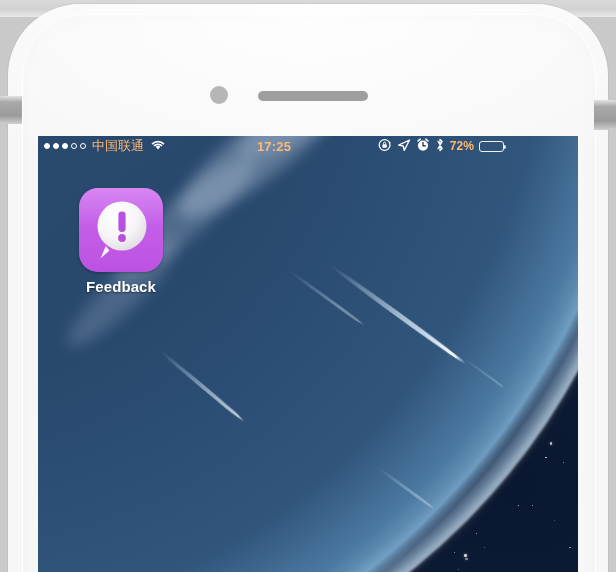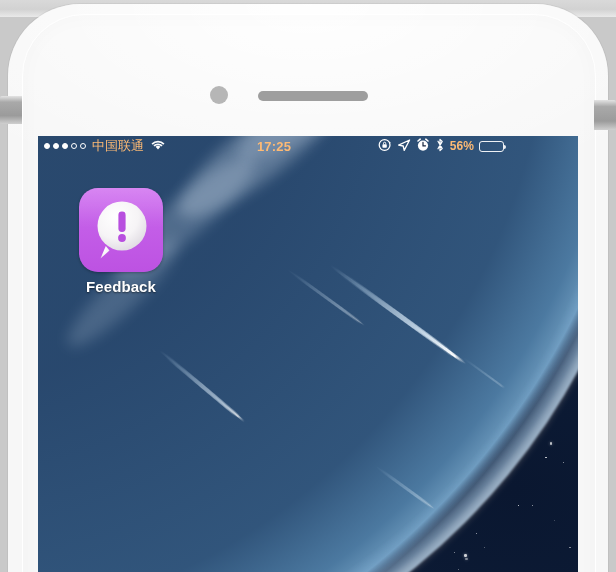--- a/index.html
+++ b/index.html
@@ -456,21 +456,21 @@
               <circle cx="7" cy="7.6" r="5.1" fill="#ffffff"></circle>
               <path d="M7 4.4 v3.4 h2.5" fill="none" stroke="#16243d" stroke-width="1.2" stroke-linecap="round"></path>
               <path d="M2.0 3.0 l2.2 -1.8 M12.0 3.0 l-2.2 -1.8" stroke="#ffffff" stroke-width="1.6" stroke-linecap="round"></path>
             </svg>
           </span>
           <span class="sb-icon">
             <svg width="10" height="14" viewBox="0 0 10 14">
               <path d="M3 3.2 L7.2 10.6 L5 12.6 V1.4 L7.2 3.4 L3 10.8" fill="none" stroke="#ffffff" stroke-width="1.25" stroke-linejoin="round" stroke-linecap="round"></path>
             </svg>
           </span>
-          <span class="battery-pct">56%</span>
+          <span class="battery-pct">72%</span>
           <span class="battery">
             <span class="battery-fill" id="battery-fill" style="width: 72%;"></span>
           </span>
         </div>
       </div>
 
       <div class="app">
         <div class="app-icon">
           <div class="gloss"></div>
           <div class="bubble-wrap">

